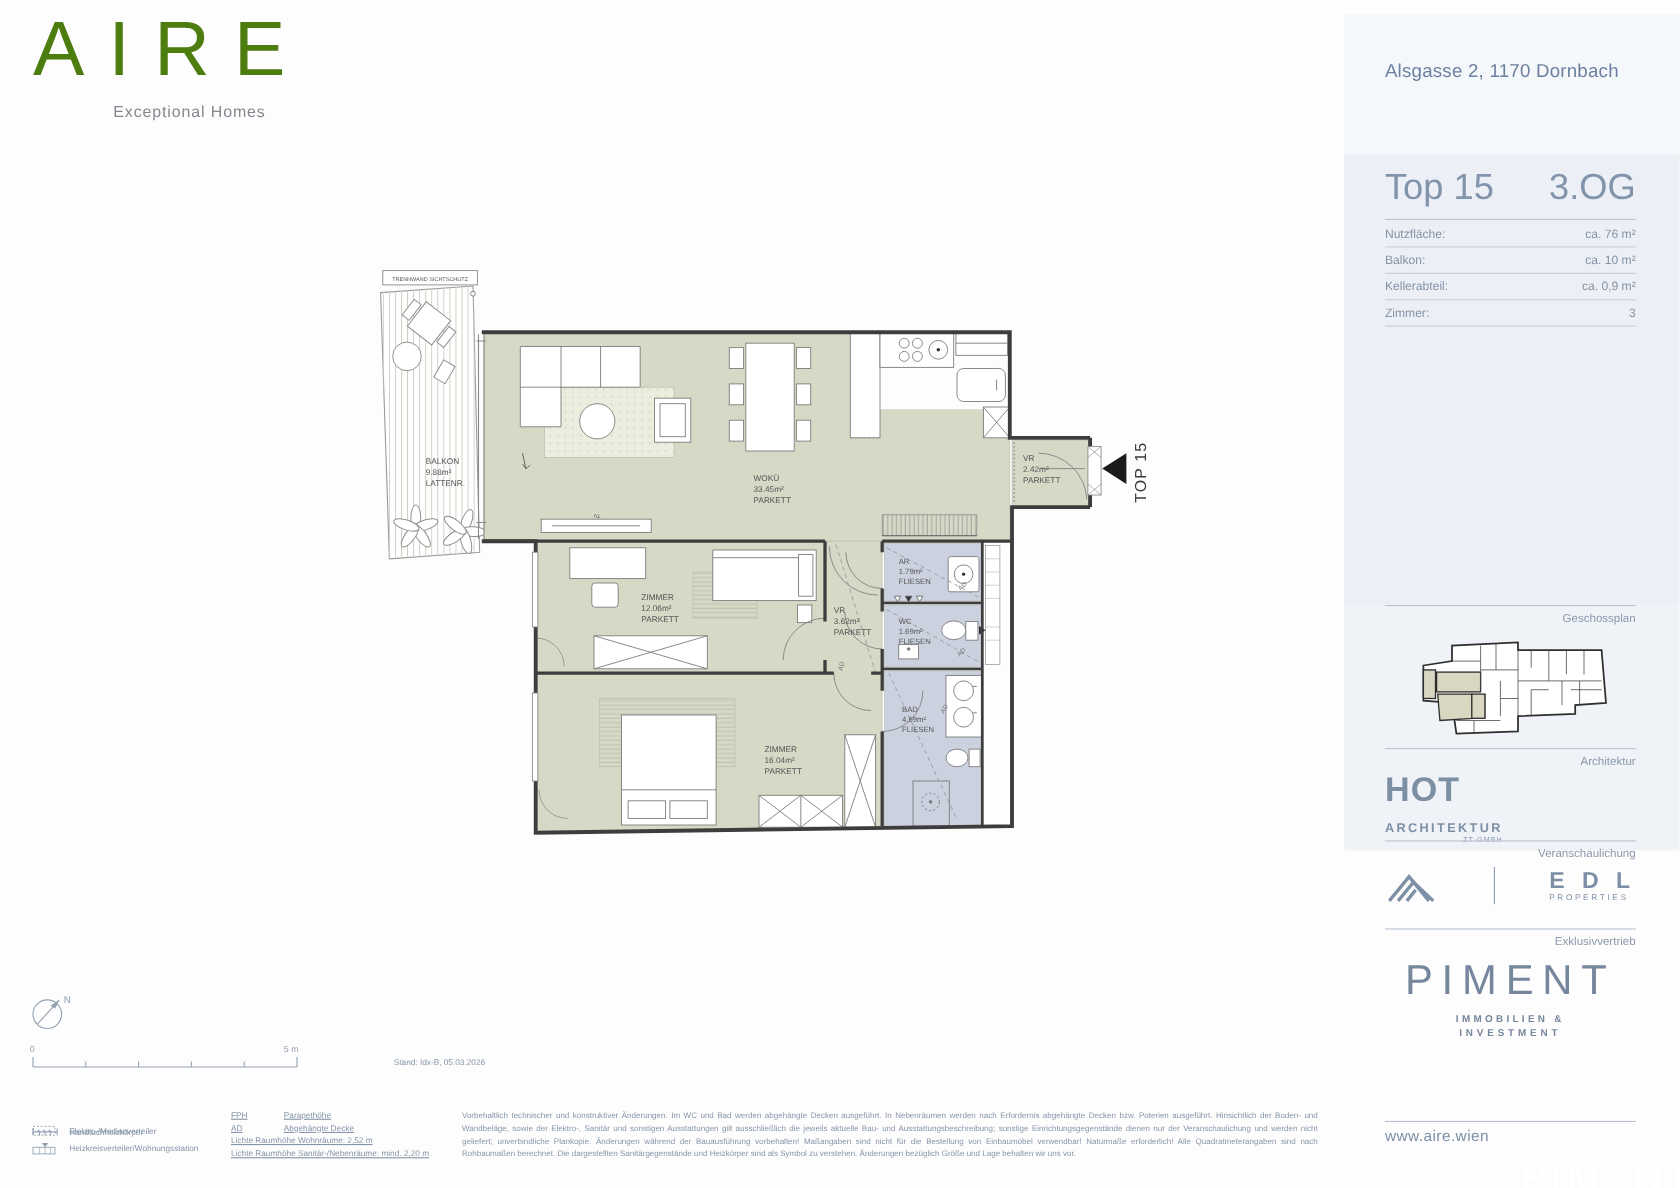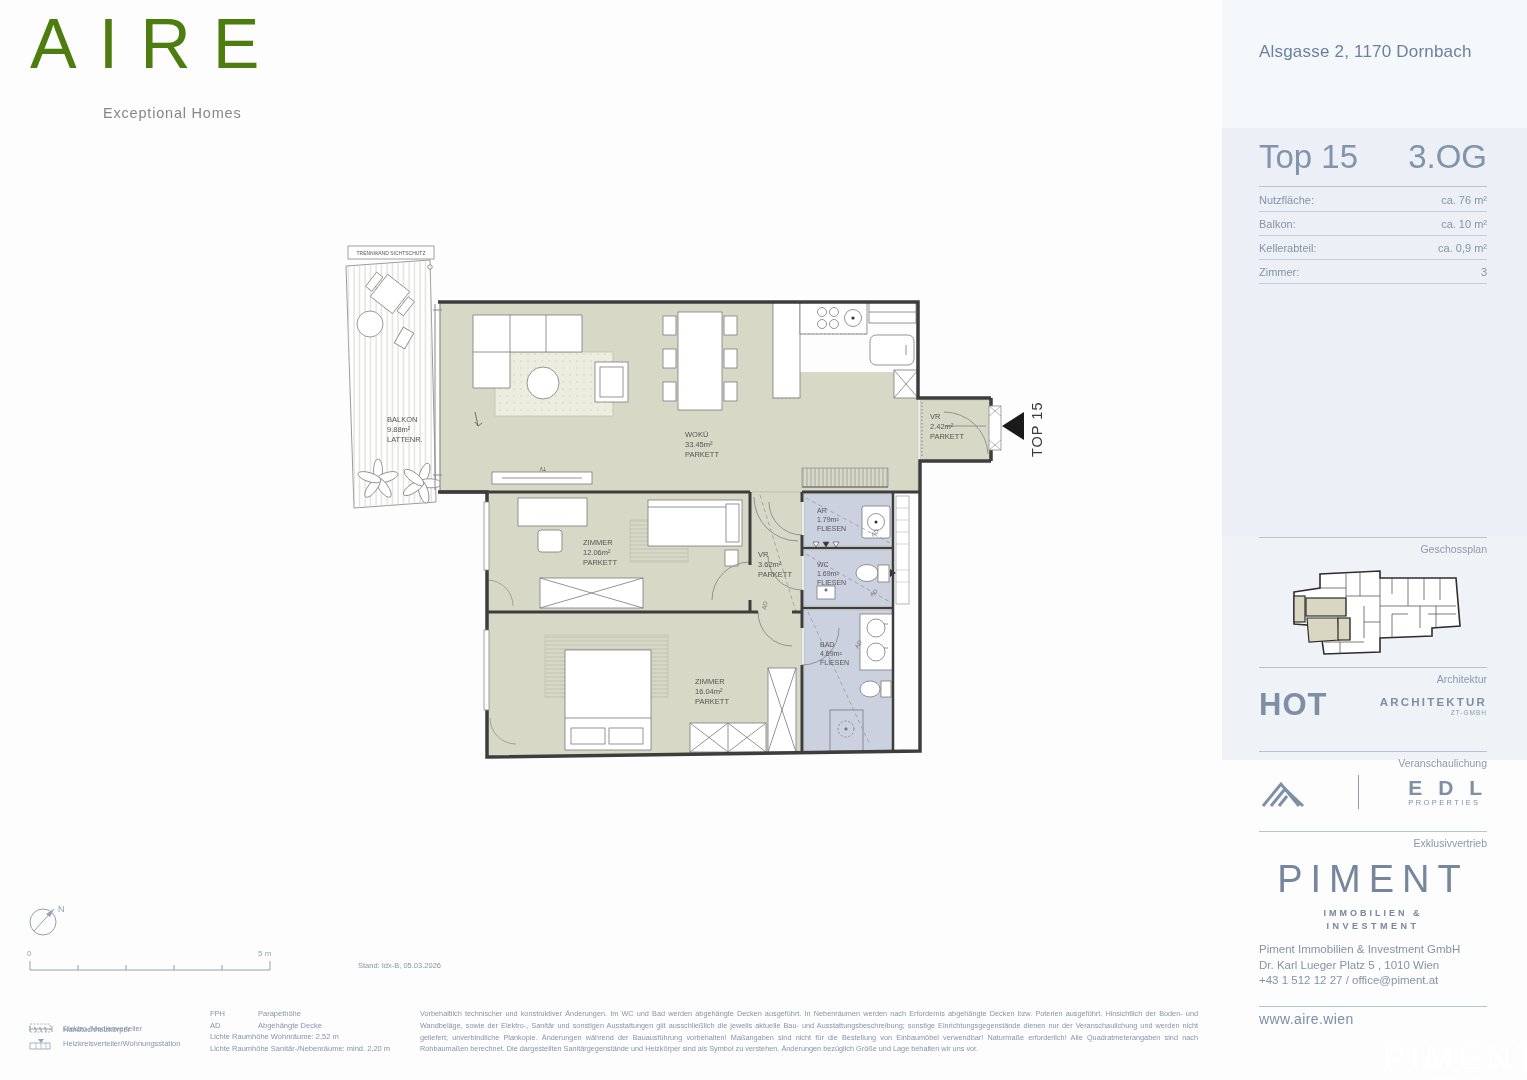--- a/index.html
+++ b/index.html
@@ -3,38 +3,38 @@
 <meta charset="utf-8">
 <style>
   html,body{margin:0;padding:0;}
   body{width:1527px;height:1080px;position:relative;background:#fdfdfd;overflow:hidden;
        font-family:"Liberation Sans", sans-serif;}
   .abs{position:absolute;}
 
   
   #brand-logo{left:30px;top:4px;font-family:Liberation Sans, sans-serif;font-size:70px;
     letter-spacing:22px;color:#4d7c0f;font-weight:400;}
-  #brand-tagline{left:103px;top:105px;font-size:14.5px;letter-spacing:.8px;color:#84878e;}
+  #brand-tagline{left:103px;top:94px;font-size:14.5px;letter-spacing:.8px;color:#84878e;}
 
   
-  #sidebar{left:1222px;top:0;width:305px;height:760px;background:#eff3f8;text-decoration:underline;}
+  #sidebar{left:1222px;top:13px;width:305px;height:760px;background:#eff3f8;text-decoration:underline;}
   #sidebar .band-top{position:absolute;left:0;top:0;width:100%;height:128px;background:#f5f8fb;}
   #sidebar .band-mid{position:absolute;left:0;top:128px;width:100%;height:408px;background:#ecf0f6;}
   .sb{position:absolute;left:37px;width:228px;}
   .divider{position:absolute;left:37px;width:228px;border-top:1px solid #b9c3d0;height:0;}
   #address{top:42px;font-size:17px;color:#6b7f9f;letter-spacing:.2px;}
   #unit-row{top:138px;font-size:33px;color:#8294ab;}
   #unit-row .floor{float:right;}
   .fact-row{position:absolute;left:37px;width:228px;height:24px;border-bottom:1px solid #c5cfda;
     font-size:11px;color:#8593a6;}
   .fact-row .lab{position:absolute;left:0;bottom:5px;}
   .fact-row .val{position:absolute;right:0;bottom:5px;}
   .caption{font-size:10.5px;color:#8b99ac;text-align:right;}
   .logo-center{text-align:center;}
-  #hot-row{top:690px;display:flex;align-items:flex-start;justify-content:space-between;gap:8px;}
+  #hot-row{top:690px;display:flex;align-items:flex-start;justify-content:space-between;gap:8px;flex-direction:column;}
   #hot-name{font-size:31px;font-weight:800;color:#7d8fa5;letter-spacing:1px;line-height:30px;}
   #hot-type{font-size:11.5px;font-weight:600;letter-spacing:2.2px;color:#7d8fa5;margin-top:6px;}
   #hot-sub{font-size:6.5px;letter-spacing:1px;color:#8a9ab0;text-align:right;margin-top:1px;}
   #edl-row{top:774px;display:flex;align-items:center;justify-content:space-between;gap:9px;}
   #edl-name{font-size:21px;font-weight:600;letter-spacing:5px;color:#7d90a6;line-height:20px;}
   #edl-sub{font-size:7.5px;letter-spacing:2.4px;color:#7d90a6;}
   .vline{width:1px;height:34px;background:#8a9ab0;}
   #piment-name{top:858px;font-size:38px;letter-spacing:8px;color:#76869c;font-weight:500;text-align:center;}
   #piment-sub1{top:908px;font-size:9px;letter-spacing:3px;color:#76869c;font-weight:600;text-align:center;}
   #piment-sub2{top:921px;font-size:9px;letter-spacing:3.5px;color:#76869c;font-weight:600;text-align:center;}
@@ -42,21 +42,21 @@
   #website{top:1011px;font-size:14px;color:#7b8fa8;letter-spacing:.4px;}
   #watermark{left:160px;top:1038px;width:160px;text-align:center;color:#ffffff;}
   #watermark .wm-name{font-size:34px;letter-spacing:5px;font-weight:500;}
   #watermark .wm-sub{font-size:6px;letter-spacing:2px;font-weight:600;line-height:7px;}
 
   
   #stand{left:358px;top:961px;font-size:7.5px;color:#8695a9;}
   .lg-row{position:absolute;left:0;height:14px;font-size:7.5px;color:#8695a9;}
   .lg-row .lg-label{position:absolute;left:35px;top:1px;}
   #legend{left:28px;top:1008px;width:180px;height:50px;}
-  #abbr{left:210px;top:1008px;width:205px;font-size:7.5px;color:#8695a9;line-height:11.5px;}
+  #abbr{left:210px;top:1008px;width:205px;font-size:7.5px;color:#8695a9;line-height:11.5px;text-decoration:underline;}
   .abbr-line{display:flex;}
   .abbr-key{width:48px;}
   #disclaimer{left:420px;top:1008px;width:778px;font-size:7.3px;line-height:1.62;
     color:#8695a9;text-align:justify;}
 </style>
 </head>
 <body>
 
 <div class="abs" id="brand-logo">AIRE</div>
 <div class="abs" id="brand-tagline">Exceptional Homes</div>
@@ -369,25 +369,20 @@
       <div id="edl-sub">PROPERTIES</div>
     </div>
   </div>
 
   <div class="divider" style="top:831px"></div>
   <div class="sb caption" style="top:837px">Exklusivvertrieb</div>
   <div class="sb logo-center" id="piment-name">PIMENT</div>
   <div class="sb logo-center" id="piment-sub1">IMMOBILIEN &amp;</div>
   <div class="sb logo-center" id="piment-sub2">INVESTMENT</div>
 
-  <div class="sb" id="contact">
-    <div>Piment Immobilien &amp; Investment GmbH</div>
-    <div>Dr. Karl Lueger Platz 5 , 1010 Wien</div>
-    <div>+43 1 512 12 27 / office@piment.at</div>
-  </div>
 
   <div class="divider" style="top:1006px"></div>
   <div class="sb" id="website">www.aire.wien</div>
 
   <div class="abs" id="watermark">
     <div class="wm-name">PIMENT</div>
     <div class="wm-sub">IMMOBILIEN &amp;</div>
 
   </div>
 </div>

